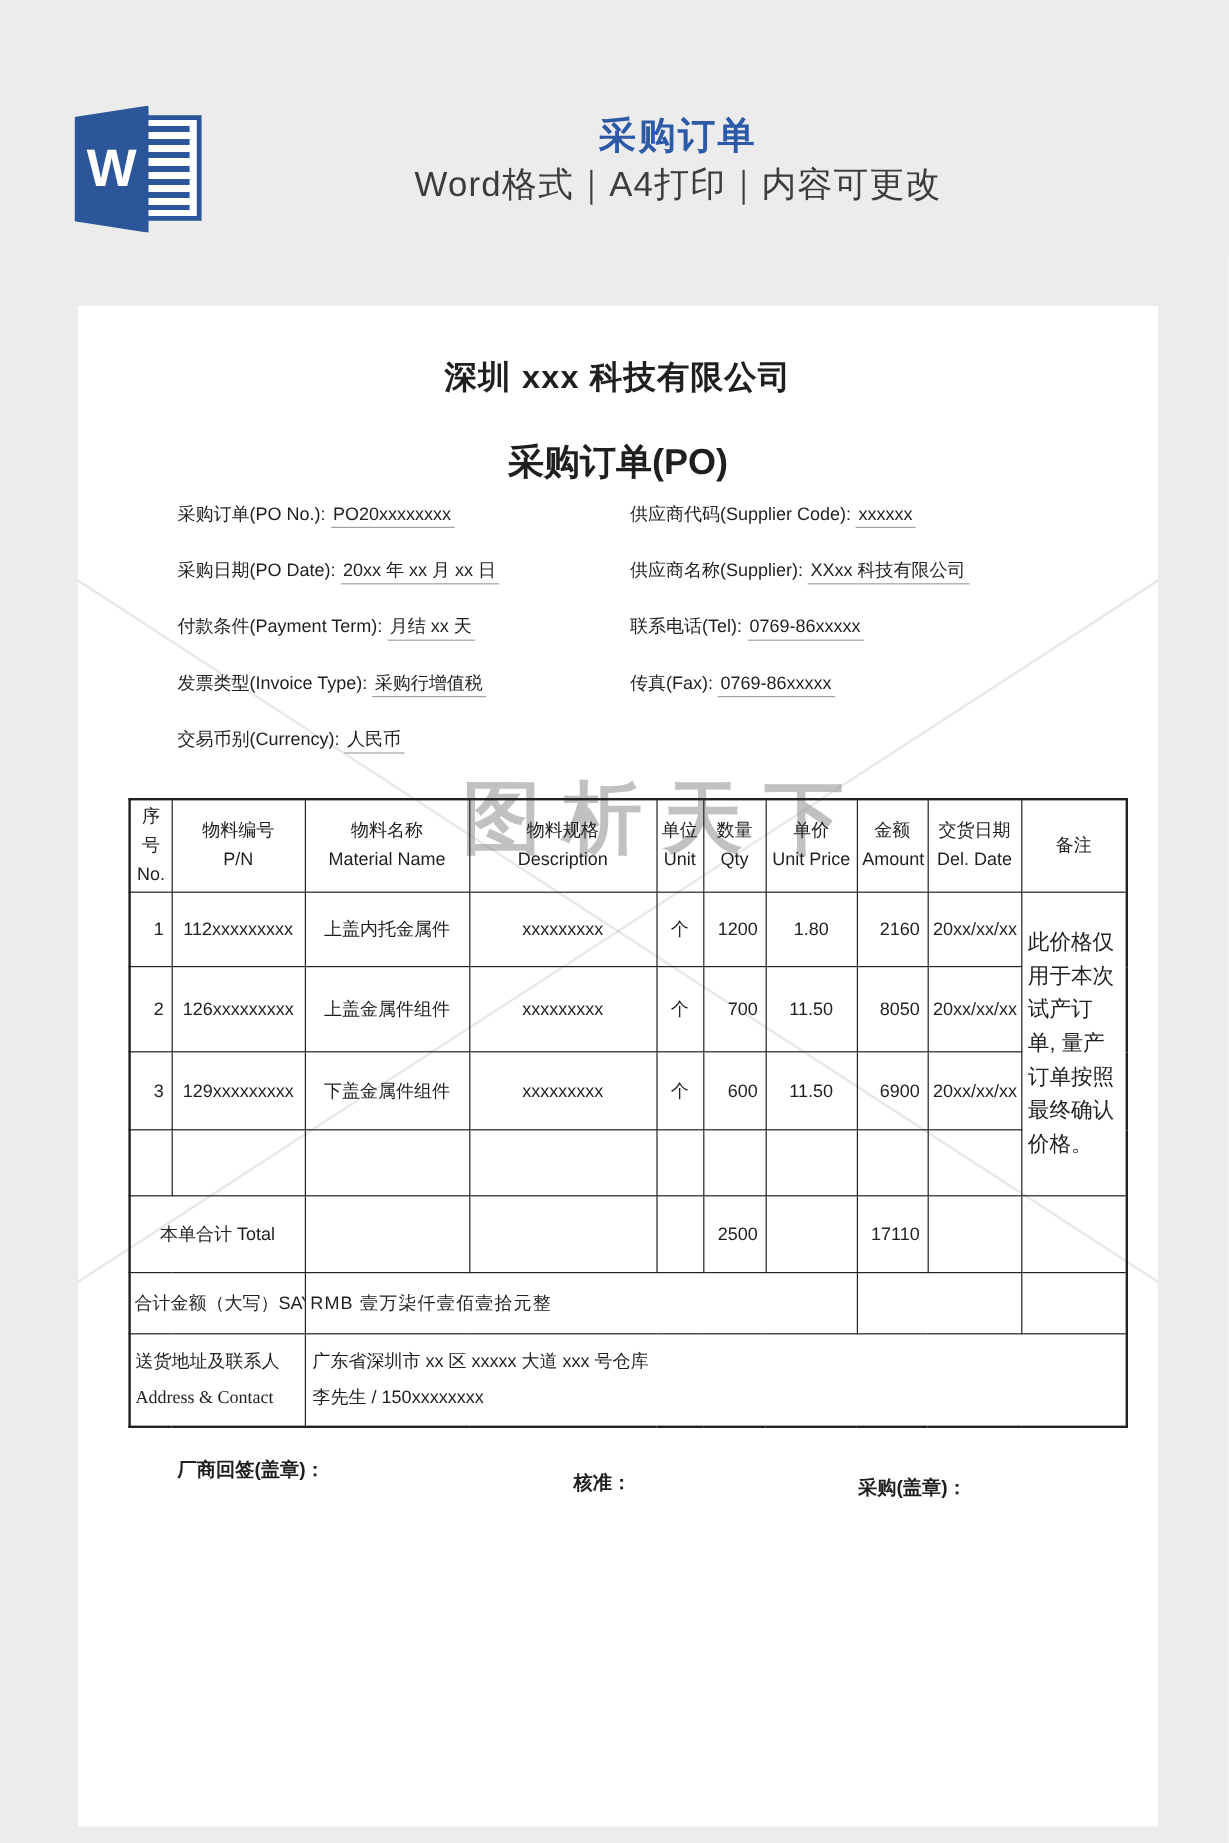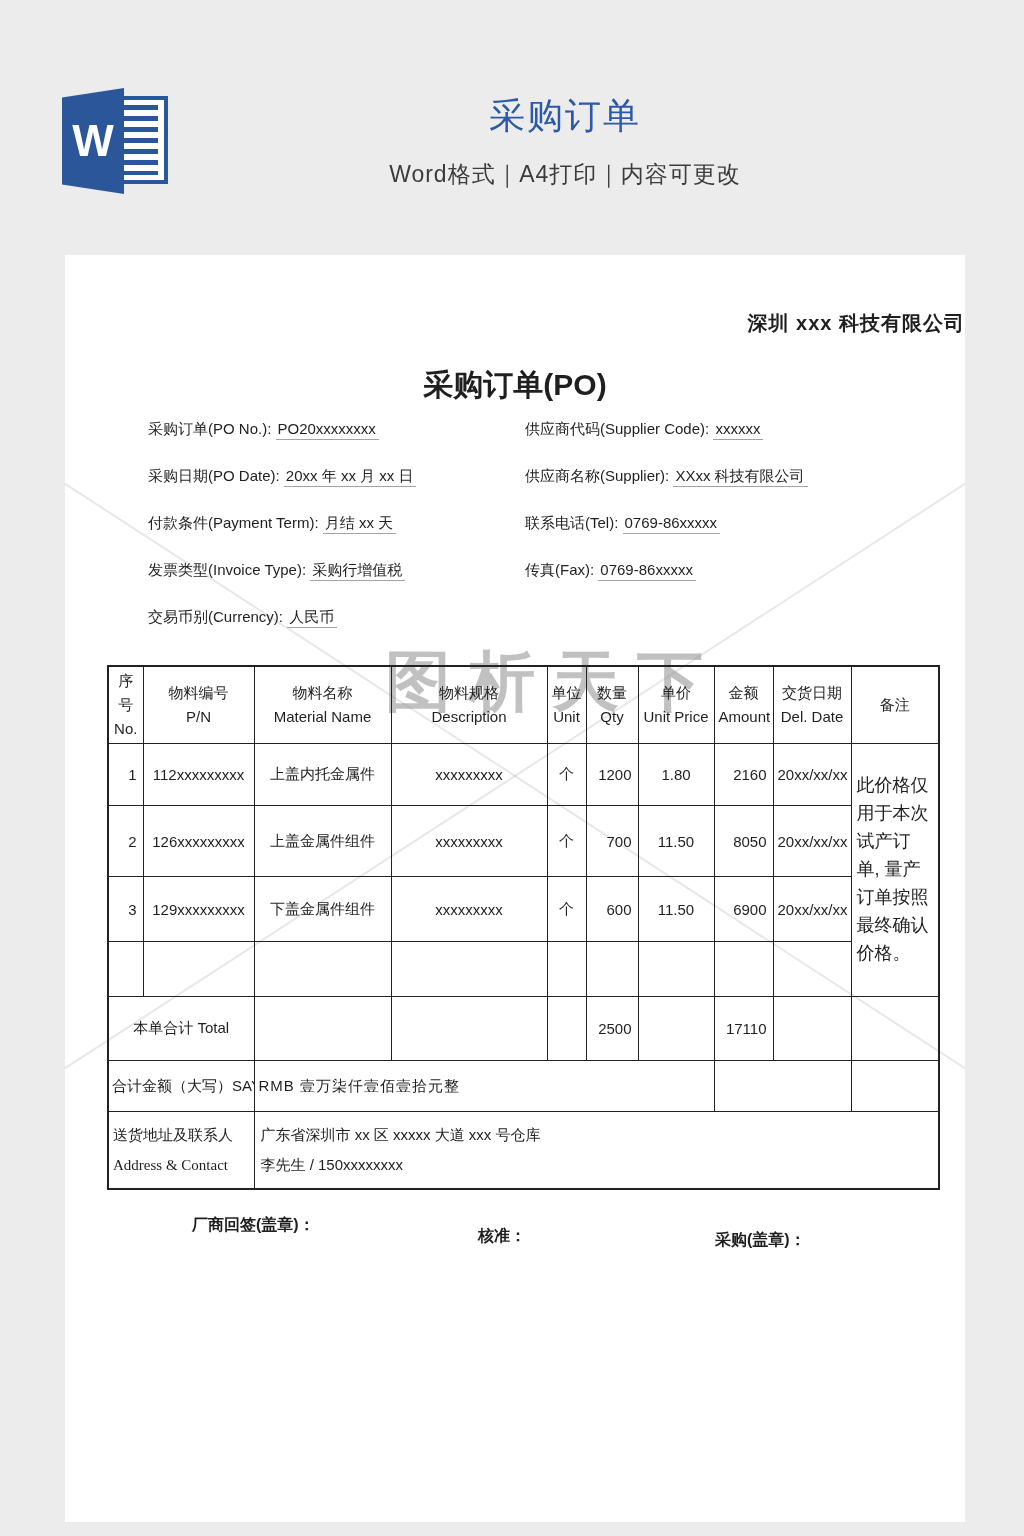--- a/index.html
+++ b/index.html
@@ -2,22 +2,22 @@
 <html><head>
 <meta charset="utf-8">
 <style>
   * { margin:0; padding:0; box-sizing:border-box; }
   html,body { width:1024px; }
   body { font-family:"Liberation Sans","DejaVu Sans",sans-serif; color:#1f1f1f; }
   .stage { position:relative; width:1024px; height:1536px; background:#ececec; overflow:hidden; }
 
   
   .banner-title-wrap { position:absolute; left:106px; top:92px; width:918px; text-align:center; }
-  .banner-title { font-size:36px; font-weight:normal; color:#2d5aa6; letter-spacing:2px; }
-  .banner-sub { margin-top:18px; font-size:23px; font-weight:500; color:#3c3c3c; letter-spacing:1px;text-align:center; }
+  .banner-title { font-size:31px; font-weight:bold; color:#2d5aa6; letter-spacing:2px; }
+  .banner-sub { font-size:29px; font-weight:500; color:#3c3c3c; letter-spacing:1px;text-align:center; }
 
   
   .word-icon { position:absolute; left:62px; top:88px; width:108px; height:106px; }
   .word-icon .doc { position:absolute; right:2px; top:8px; width:62px; height:88px; background:#fff; border:4px solid #2b579a; }
   .word-icon .doc-lines { position:absolute; left:6px; right:6px; top:5px; bottom:5px;
       background:repeating-linear-gradient(to bottom,#2b579a 0 5px,#ffffff 5px 11px); }
   .word-icon .flap { position:absolute; left:0; top:0; width:62px; height:106px; background:#2b579a;
       clip-path:polygon(0 9%, 100% 0, 100% 100%, 0 91%);
       display:flex; align-items:center; justify-content:center; }
   .word-icon .flap span { color:#fff; font-size:44px; font-weight:bold; font-family:"Liberation Sans",sans-serif; }
@@ -25,21 +25,21 @@
   
   .page { position:absolute; left:65px; top:255px; width:900px; height:1267px; background:#ffffff; overflow:hidden; }
 
   
   .diag { position:absolute; width:1500px; height:2px; background:rgba(90,90,90,0.14); left:-300px; }
   .diag.d1 { top:520px; transform:rotate(33deg); }
   .diag.d2 { top:520px; transform:rotate(-33deg); }
   .brush-wm { position:absolute; left:320px; top:382px; font-size:66px; font-weight:bold;
       font-family:"DejaVu Serif","Liberation Serif",serif; color:#8f8f8f; opacity:0.55; letter-spacing:18px; white-space:nowrap; }
 
-  .company { position:absolute; left:0; top:55px; width:100%; text-align:right; font-size:20px; font-weight:bold; letter-spacing:1px; }
+  .company { position:absolute; left:0; top:41px; width:100%; text-align:center; font-size:27px; font-weight:bold; letter-spacing:1px; }
   .po-title { position:absolute; left:0; top:110px; width:100%; text-align:center; font-size:30px; font-weight:bold; }
 
   
   .fields { position:absolute; top:160px; font-size:15px; }
   .fields.left { left:83px; }
   .fields.right { left:460px; }
   .field-row { height:47px; line-height:20px; padding-top:4px; white-space:nowrap; }
   .uval { border-bottom:1px solid #a3a3a3; padding:0 3px 2px 2px; }
 
   
@@ -52,21 +52,21 @@
   .tc { text-align:center; }
   .tr { text-align:right; padding-right:6px !important; }
   .remark-cell { font-size:18px; line-height:1.55; text-align:left; padding:4px 5px !important; }
   .say-label { white-space:nowrap; padding-left:3px !important; }
   .say-val { padding-left:4px !important; letter-spacing:1px; }
   .addr-label { line-height:30px; padding-left:4px !important;font-family:Liberation Serif, serif; }
   .addr-val { line-height:30px; padding-left:6px !important; }
 
   
   .signs { position:absolute; top:960px; left:0; width:100%; font-size:16px; font-weight:bold; }
-  .signs .s1 { position:absolute; left:83px;margin-left:44px; }
+  .signs .s1 { position:absolute; left:83px; }
   .signs .s2 { position:absolute; left:413px;margin-top:11px; }
   .signs .s3 { position:absolute; left:650px;margin-top:15px; }
 </style>
 </head>
 <body>
 
 <div class="stage">
 
   <div class="word-icon">
     <div class="doc">

